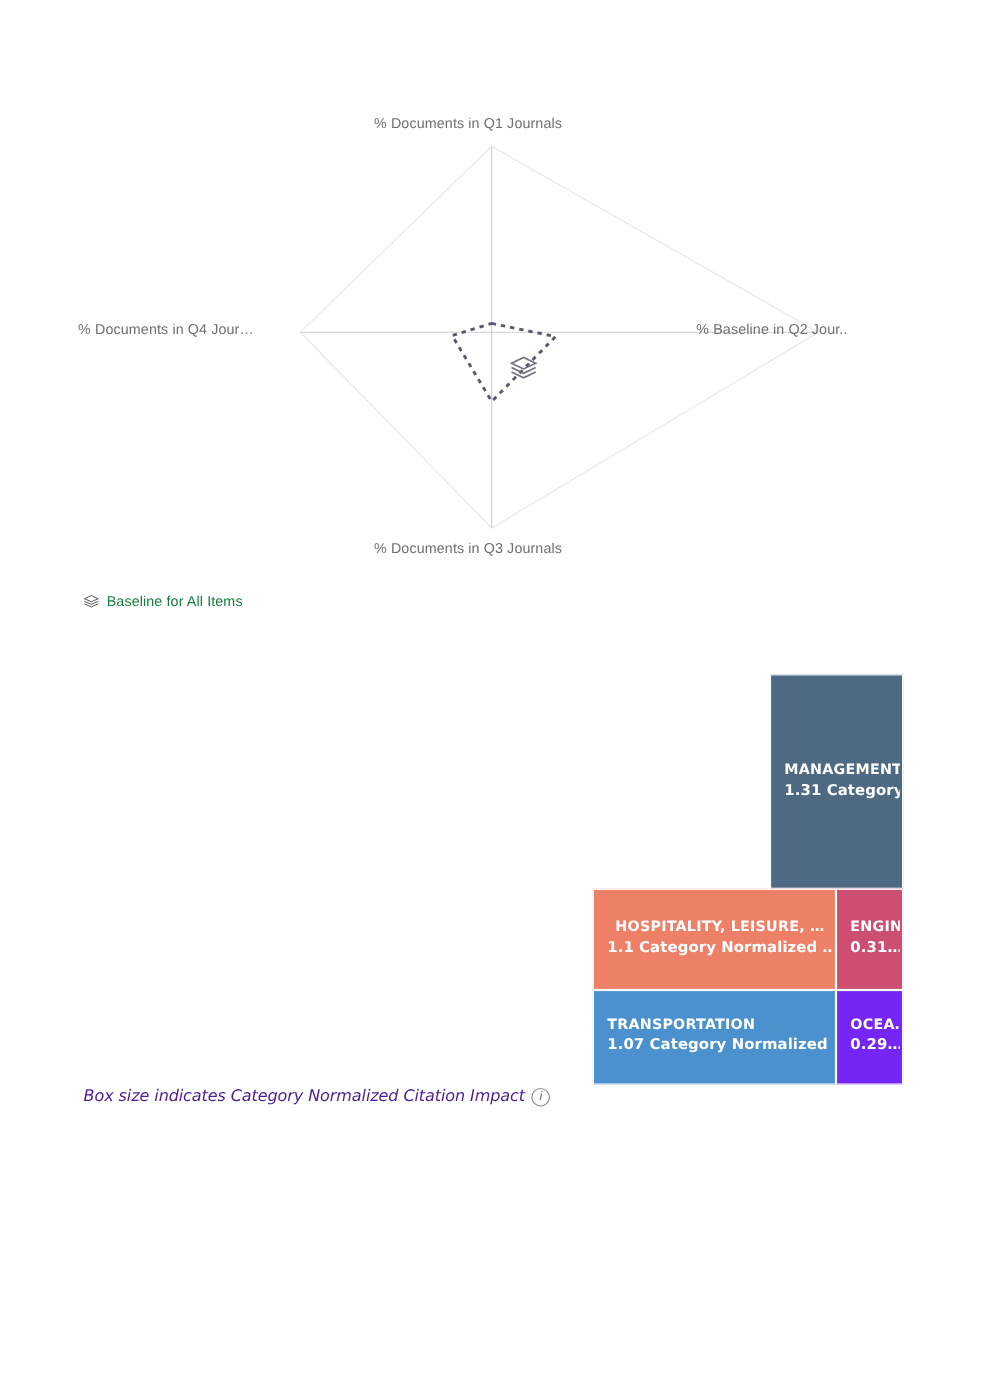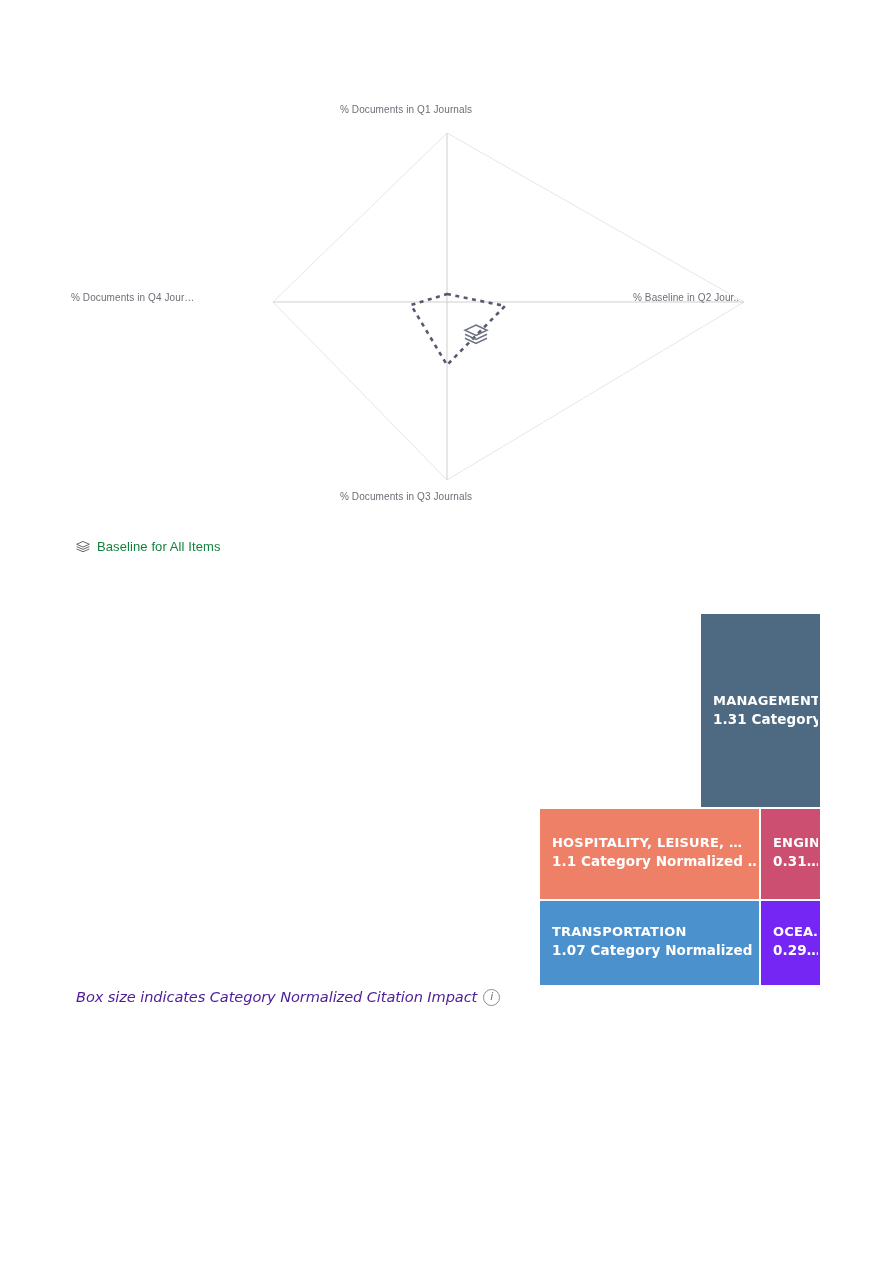--- a/index.html
+++ b/index.html
@@ -23,21 +23,21 @@
     width: 893px;
     height: 570px;
   }
   #radar-svg {
     position: absolute;
     left: 0;
     top: 0;
   }
   .radar-axis-label {
     position: absolute;
-    font-size: 10px;
+    font-size: 13px;
     color: #6b6f76;
     white-space: nowrap;
     letter-spacing: 0.1px;
   }
   #radar-label-q1 {
     left: 340px;
     top: 104px;
   }
   #radar-label-q3 {
     left: 340px;
@@ -198,21 +198,21 @@
 
 
 
   <div class="tm-cell" id="tm-cell-management" style="background: rgb(78, 106, 131);">
     <div class="tm-text" id="tm-text-management">
       <div class="tm-name">MANAGEMENT</div>
       <div class="tm-value">1.31 Category…</div>
     </div>
   </div>
 
-  <div class="tm-cell" id="tm-cell-hospitality" style="background: rgb(239, 128, 104);">
+  <div class="tm-cell" id="tm-cell-hospitality" style="background: rgb(239, 128, 104); text-align: center;">
     <div class="tm-text" id="tm-text-hospitality">
       <div class="tm-name">HOSPITALITY, LEISURE, …</div>
       <div class="tm-value">1.1 Category Normalized …</div>
     </div>
   </div>
 
   <div class="tm-cell" id="tm-cell-engineering" style="background: rgb(204, 78, 113);">
     <div class="tm-text" id="tm-text-engineering">
       <div class="tm-name">ENGIN…</div>
       <div class="tm-value">0.31…</div>

